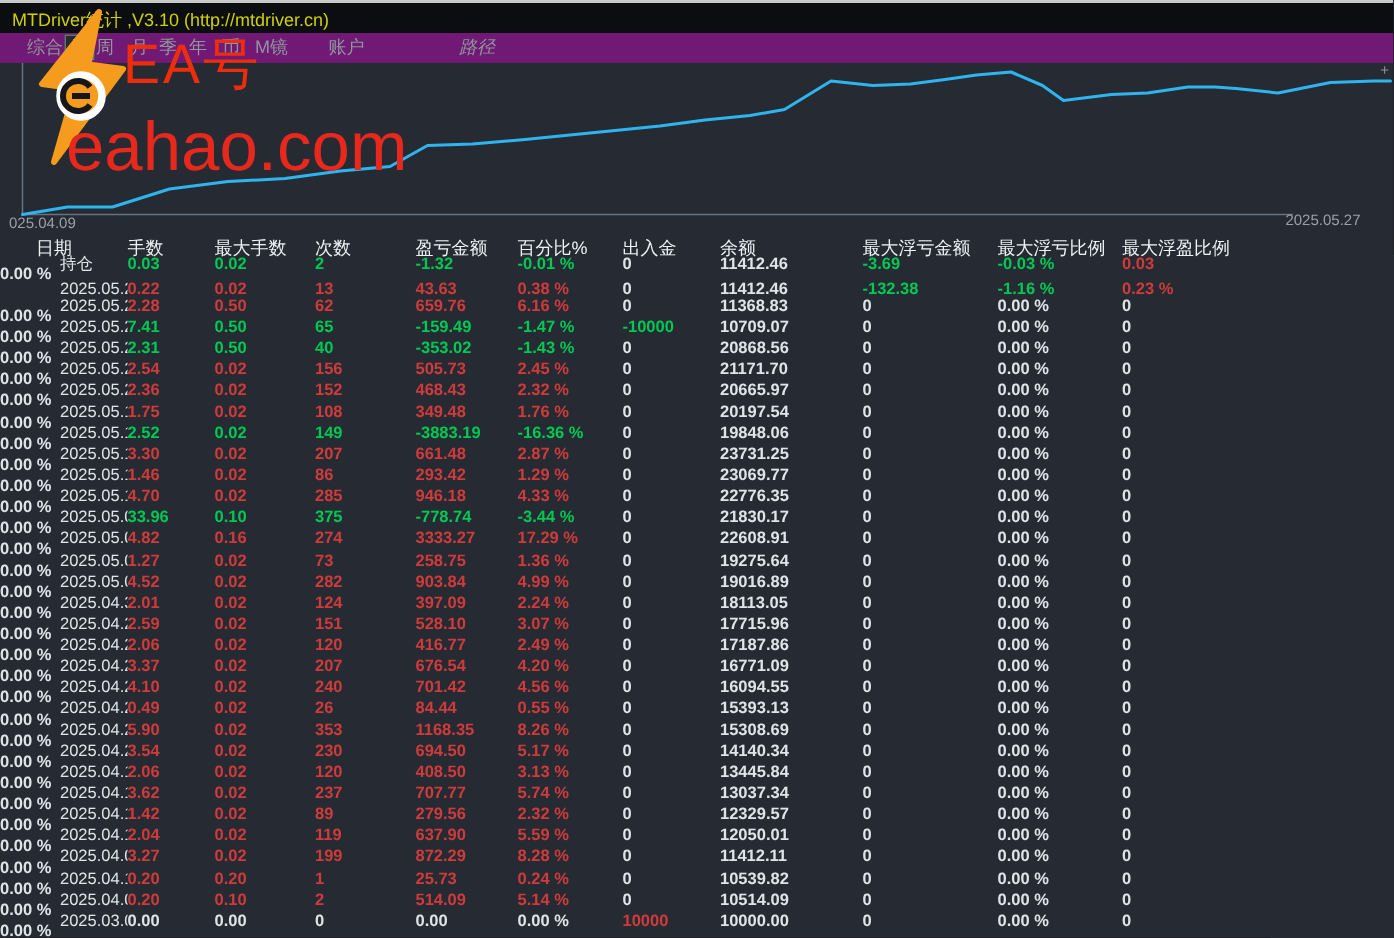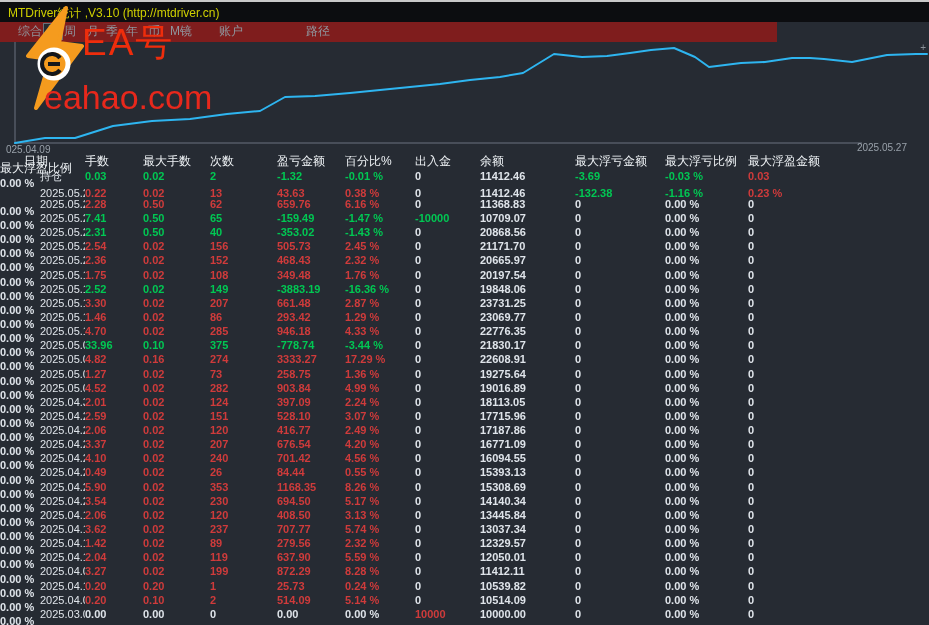--- a/index.html
+++ b/index.html
@@ -5,39 +5,39 @@
   html,body{margin:0;padding:0;background:#1a1d22;}
   .window{position:relative;width:929px;height:625px;overflow:hidden;background:#262b33;
           font-family:"Liberation Sans",sans-serif;-webkit-font-smoothing:antialiased;}
 
   
   .titlebar{position:absolute;left:0;top:0;width:929px;height:22px;background:#0c0d10;
             border-top:2px solid #c9c9c9;box-sizing:border-box;}
   .titlebar .title{position:absolute;left:8px;top:2px;font-size:12px;line-height:18px;color:#cfd000;}
 
   
-  .menubar{position:absolute;left:0;top:22px;width:777px;height:20px;background:#7f1d1d;}
+  .menubar{position:absolute;left:0;top:22px;width:929px;height:20px;background:#701a75;}
   .menu-item{position:absolute;top:1px;font-size:12px;line-height:17px;color:#8f969e;
              padding:0 3px;white-space:nowrap;cursor:default;}
   .menu-item.selected{color:#eef1f4;background:#262a31;border:1px solid #6a7178;line-height:15px;}
 
   
   .chart-area{position:absolute;left:0;top:42px;width:929px;height:115px;background:#262b33;}
   .chart-area svg{position:absolute;left:0;top:0;}
   .axis-label{position:absolute;font-size:10px;color:#99a1aa;}
   .axis-label.start{left:6px;top:102px;}
   .axis-label.end{right:22px;top:100px;}
   .plus-marker{position:absolute;right:3px;top:0px;font-size:10px;color:#8a9199;}
 
   
   .logo{position:absolute;left:0;top:0;pointer-events:none;}
   .logo .mascot{position:absolute;left:14px;top:6px;}
   .logo .brand{position:absolute;left:82px;top:14px;font-size:37px;font-weight:normal;
                color:#ee2d0c;letter-spacing:2px;line-height:58px;white-space:nowrap;}
-  .logo .site{position:absolute;left:44px;top:78px;font-size:34px;color:#e7281c;
+  .logo .site{position:absolute;left:44px;top:78px;font-size:46px;color:#e7281c;
               line-height:38px;white-space:nowrap;}
 
   
   .table{position:absolute;left:0;top:157px;width:929px;}
   .trow{display:grid;grid-template-columns:85px 58px 67px 67px 68px 70px 65px 95px 90px 83px 1fr;
         height:14.15px;align-items:center;}
   .trow.header{height:15px;}
   .cell{font-size:11px;line-height:14px;font-weight:bold;white-space:nowrap;overflow:hidden;}
   .cell.date{padding-left:40px;font-weight:normal;color:#dfe4ea;}
   .trow.header .cell{font-weight:normal;color:#eef2f5;font-size:12px;}
@@ -58,21 +58,21 @@
   <div class="menubar">
       <div class="menu-item" style="left: 15px;">综合</div>
       <div class="menu-item selected" style="left: 43px;">日</div>
       <div class="menu-item" style="left: 61px;">周</div>
       <div class="menu-item" style="left: 84px;">月</div>
       <div class="menu-item" style="left: 103px;">季</div>
       <div class="menu-item" style="left: 123px;">年</div>
       <div class="menu-item" style="left: 145px;">币</div>
       <div class="menu-item" style="left: 167px;">M镜</div>
       <div class="menu-item" style="left: 216px;">账户</div>
-      <div class="menu-item" style="left: 303px;">路径</div>
+      <div class="menu-item" style="left: 303px; font-style: italic;">路径</div>
     </div>
 
   <div class="chart-area">
     <svg width="929" height="115" viewBox="0 0 929 115">
       <line x1="15" y1="0" x2="15" y2="101" stroke="#6a7280" stroke-width="1"></line>
       <line x1="15" y1="101" x2="862" y2="101" stroke="#6a7280" stroke-width="1"></line>
       <polyline fill="none" stroke="#2eb5f0" stroke-width="2" stroke-linejoin="round" stroke-linecap="round" points="15,101 45,96 75,96 113,84 152,79 190,77 227,72 260,69 285,55 315,54 350,51 400,46 440,42 470,38 500,35 523,31 554,12 582,15 607,14 630,11 651,8 674,6 695,15 709,25 741,21 765,20 792,16 810,16 824,17 852,20 887,13 916,12 927,12"></polyline>
     </svg>
     <div class="axis-label start">025.04.09</div>
     <div class="axis-label end">2025.05.27</div>
@@ -94,21 +94,20 @@
       <div class="cell">日期</div>
       <div class="cell">手数</div>
       <div class="cell">最大手数</div>
       <div class="cell">次数</div>
       <div class="cell">盈亏金额</div>
       <div class="cell">百分比%</div>
       <div class="cell">出入金</div>
       <div class="cell">余额</div>
       <div class="cell">最大浮亏金额</div>
       <div class="cell">最大浮亏比例</div>
-      <div class="cell">最大浮盈金额</div>
       <div class="cell">最大浮盈比例</div>
     </div>
     <div>
         <div class="trow">
           <div class="cell date">持仓</div>
           <div class="cell c-g">0.03</div>
           <div class="cell c-g">0.02</div>
           <div class="cell c-g">2</div>
           <div class="cell c-g">-1.32</div>
           <div class="cell c-g">-0.01 %</div>

